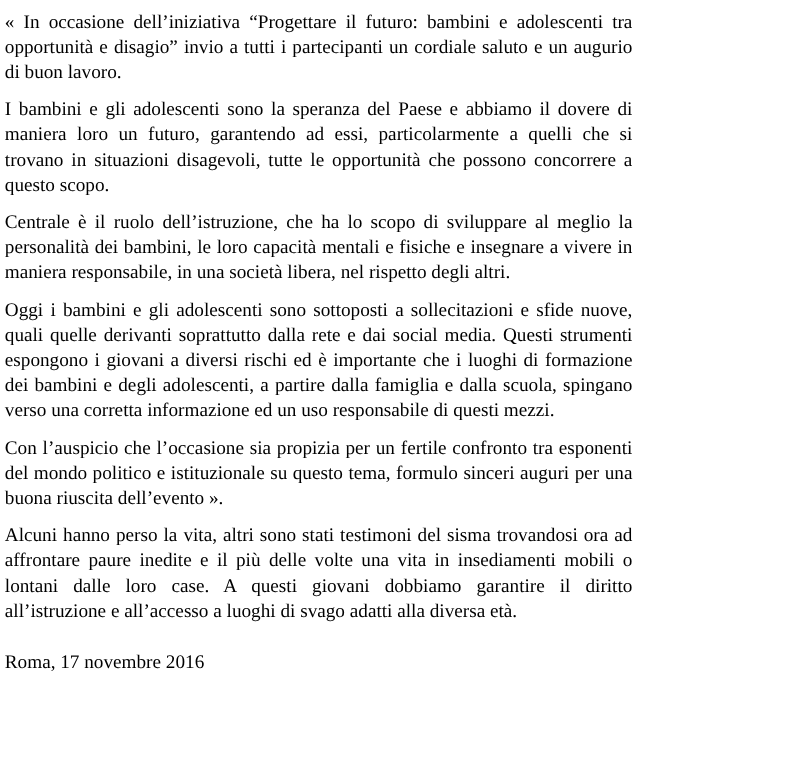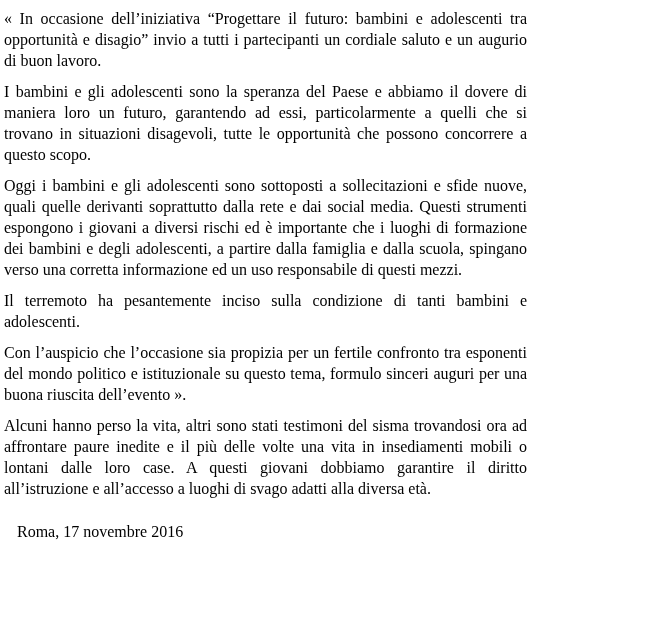--- a/index.html
+++ b/index.html
@@ -22,30 +22,30 @@
     background: #ffffff;
   }
   .para {
     margin: 0 0 10px 0;
     font-size: 16px;
     line-height: 21px;
     text-align: justify;
     text-justify: inter-word;
   }
   .dateline {
-    margin: 22px 0 0 13px;
+    margin: 22px 0 0 0;
     font-size: 16px;
     line-height: 21px;
     text-align: left;
   }
 </style>
 </head>
 <body>
 
 <div class="page">
   <p class="para">« In occasione dell’iniziativa “Progettare il futuro: bambini e adolescenti tra opportunità e disagio” invio a tutti i partecipanti un cordiale saluto e un augurio di buon lavoro.</p>
   <p class="para">I bambini e gli adolescenti sono la speranza del Paese e abbiamo il dovere di maniera loro un futuro, garantendo ad essi, particolarmente a quelli che si trovano in situazioni disagevoli, tutte le opportunità che possono concorrere a questo scopo.</p>
+  <p class="para">Centrale è il ruolo dell’istruzione, che ha lo scopo di sviluppare al meglio la personalità dei bambini, le loro capacità mentali e fisiche e insegnare a vivere in maniera responsabile, in una società libera, nel rispetto degli altri.</p>
   <p class="para">Oggi i bambini e gli adolescenti sono sottoposti a sollecitazioni e sfide nuove, quali quelle derivanti soprattutto dalla rete e dai social media. Questi strumenti espongono i giovani a diversi rischi ed è importante che i luoghi di formazione dei bambini e degli adolescenti, a partire dalla famiglia e dalla scuola, spingano verso una corretta informazione ed un uso responsabile di questi mezzi.</p>
-  <p class="para">Il terremoto ha pesantemente inciso sulla condizione di tanti bambini e adolescenti.</p>
   <p class="para">Con l’auspicio che l’occasione sia propizia per un fertile confronto tra esponenti del mondo politico e istituzionale su questo tema, formulo sinceri auguri per una buona riuscita dell’evento ».</p>
   <p class="para">Alcuni hanno perso la vita, altri sono stati testimoni del sisma trovandosi ora ad affrontare paure inedite e il più delle volte una vita in insediamenti mobili o lontani dalle loro case. A questi giovani dobbiamo garantire il diritto all’istruzione e all’accesso a luoghi di svago adatti alla diversa età.</p>
   <p class="dateline">Roma, 17 novembre 2016</p>
 </div>
 
 </body></html>

